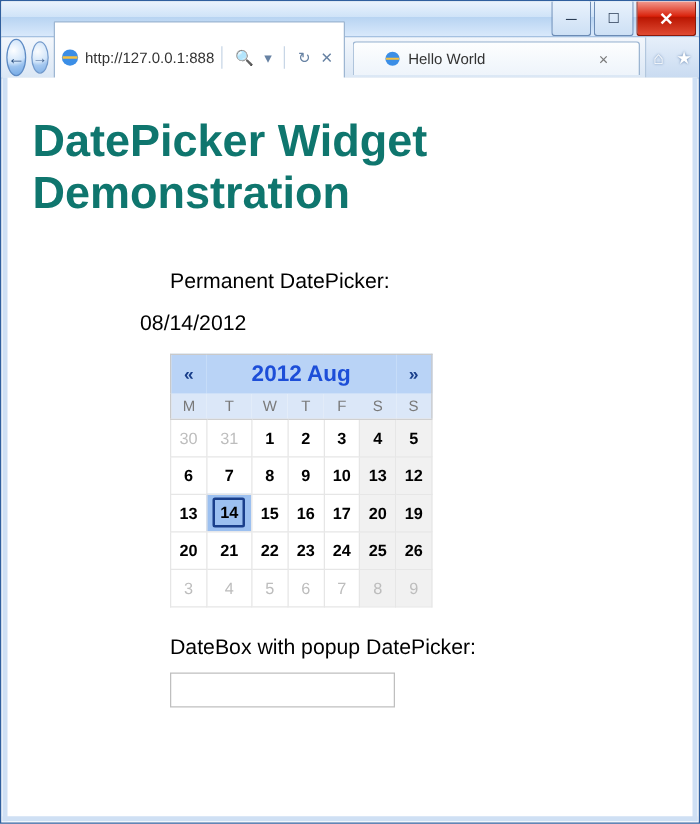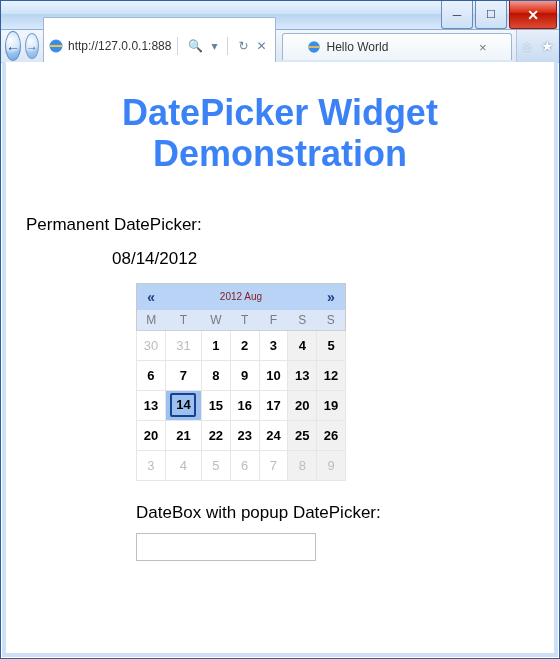--- a/index.html
+++ b/index.html
@@ -38,30 +38,30 @@
     border-radius:3px 3px 0 0;background:linear-gradient(#fdfefe,#eef4fb);
     display:flex;align-items:center;padding:0 24px;font-size:12px;color:#333;gap:6px;
     min-width:180px;}
   .tab .ie{width:14px;height:14px;}
   .tab .x{margin-left:auto;color:#7a7a7a;font-size:13px;}
   .tooltrail{flex:0 0 80px;}
   .content{position:absolute;left:1px;right:1px;top:61px;bottom:1px;background:#fff;
     border-left:4px solid #cfe0f4;border-right:4px solid #cfe0f4;border-bottom:4px solid #cfe0f4;
     overflow:auto;}
   .page{padding:30px 20px 40px 20px;}
-  h1{margin:0 0 40px 0;text-align:center;font-weight:bold;color:#3b82f6;
+  h1{margin:0 0 40px 0;text-align:left;font-weight:bold;color:#0f766e;
     font-size:36px;line-height:1.15;font-family:Arial,sans-serif;}
-  .label{font-size:17px;color:#000;margin-bottom:14px;}
+  .label{font-size:17px;color:#000;margin-left:110px;margin-bottom:14px;}
   .dateval{font-size:17px;color:#000;margin-left:86px;margin-bottom:14px;}
   .cal{margin-left:110px;border:1px solid #c9c9c9;background:#fff;width:210px;
     border-collapse:collapse;font-size:13px;}
   .cal-hd{background:#b9d3f6;}
   .cal-hd td{padding:5px 0;}
   .cal-nav{color:#1a3f8b;font-weight:bold;font-size:14px;text-align:center;width:28px;}
-  .cal-title{color:#7f1d1d;font-weight:normal;text-align:center;font-size:10px;}
+  .cal-title{color:#1d4ed8;font-weight:bold;text-align:center;font-size:18px;}
   .cal-dow td{background:#dbe7f8;color:#7a7a7a;text-align:center;font-size:12px;
     padding:3px 0;border-bottom:1px solid #d0d0d0;}
   .cal-body td{width:46px;height:27px;text-align:center;border:1px solid #e6e6e6;
     color:#000;font-weight:bold;}
   .cal-body td.other{color:#bdbdbd;font-weight:normal;}
   .cal-body td.wkend{background:#f1f1f1;}
   .cal-body td.sel{background:#9cc0f0;text-decoration:underline;}
   .cal-body td.sel .selbox{display:inline-block;border:2px solid #1a3f8b;
     width:22px;height:20px;line-height:20px;border-radius:2px;}
   .label2{font-size:17px;color:#000;margin-left:110px;margin-top:22px;margin-bottom:10px;}

